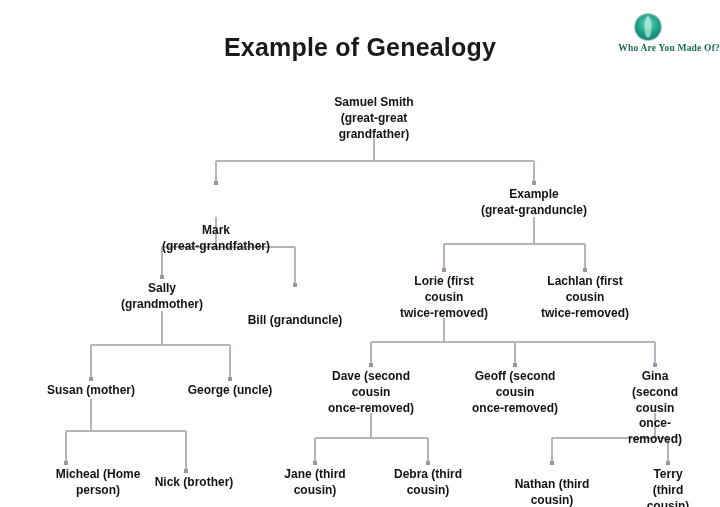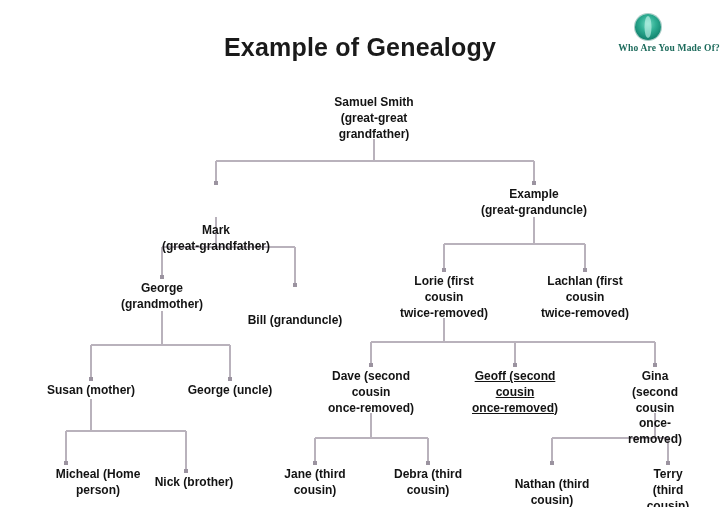--- a/index.html
+++ b/index.html
@@ -172,35 +172,35 @@
     </svg>
 
   <div id="nodes-layer">
       <div class="node" style="left: 374px; top: 95px;">Samuel Smith
 (great-great
 grandfather)</div>
       <div class="node" style="left: 216px; top: 187px; margin-top: 36px;">Mark
 (great-grandfather)</div>
       <div class="node" style="left: 534px; top: 187px;">Example
 (great-granduncle)</div>
-      <div class="node" style="left: 162px; top: 281px;">George
+      <div class="node" style="left: 162px; top: 281px;">Sally
 (grandmother)</div>
       <div class="node" style="left: 295px; top: 289px; margin-top: 24px;">Bill (granduncle)</div>
       <div class="node" style="left: 444px; top: 274px;">Lorie (first
 cousin
 twice-removed)</div>
       <div class="node" style="left: 585px; top: 274px;">Lachlan (first
 cousin
 twice-removed)</div>
       <div class="node" style="left: 91px; top: 383px;">Susan (mother)</div>
       <div class="node" style="left: 230px; top: 383px;">George (uncle)</div>
       <div class="node" style="left: 371px; top: 369px;">Dave (second
 cousin
 once-removed)</div>
-      <div class="node" style="left: 515px; top: 369px; text-decoration: underline;">Geoff (second
+      <div class="node" style="left: 515px; top: 369px;">Geoff (second
 cousin
 once-removed)</div>
       <div class="node" style="left: 655px; top: 369px;">Gina (second
 cousin
 once-removed)</div>
       <div class="node" style="left: 66px; top: 467px; margin-left: 32px;">Micheal (Home
 person)</div>
       <div class="node" style="left: 186px; top: 475px; padding-left: 16px;">Nick (brother)</div>
       <div class="node" style="left: 315px; top: 467px;">Jane (third
 cousin)</div>

